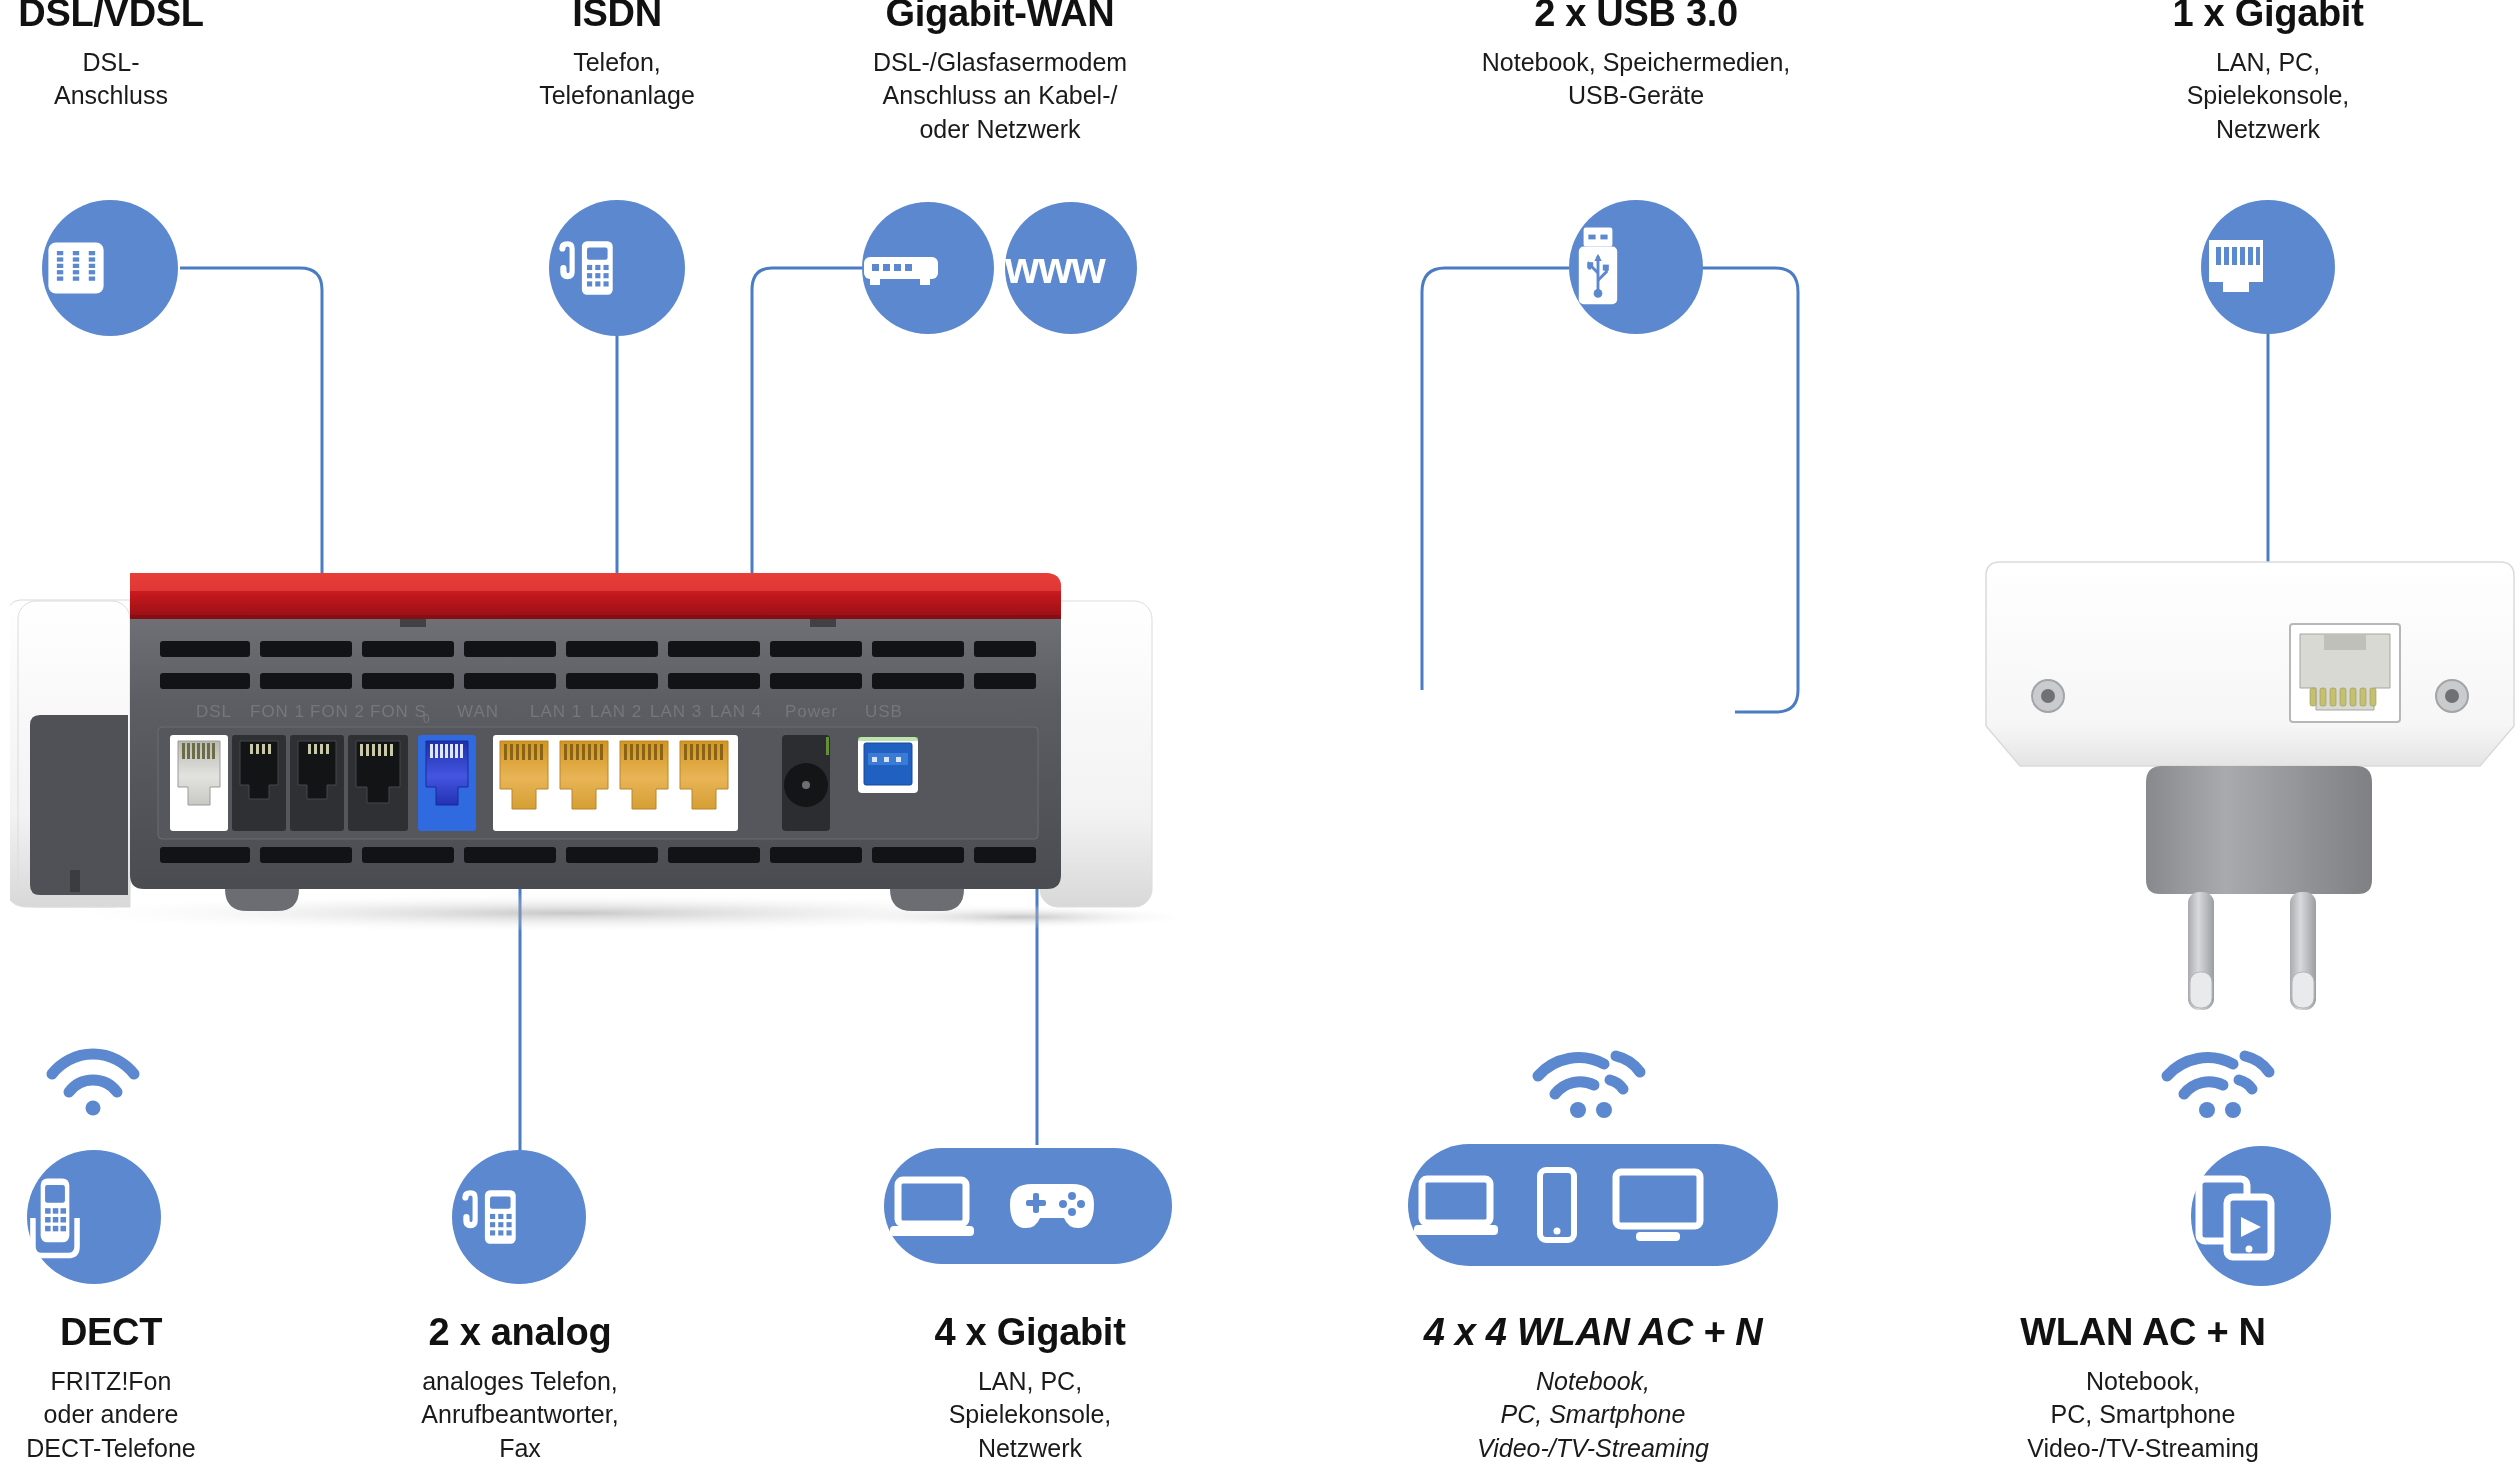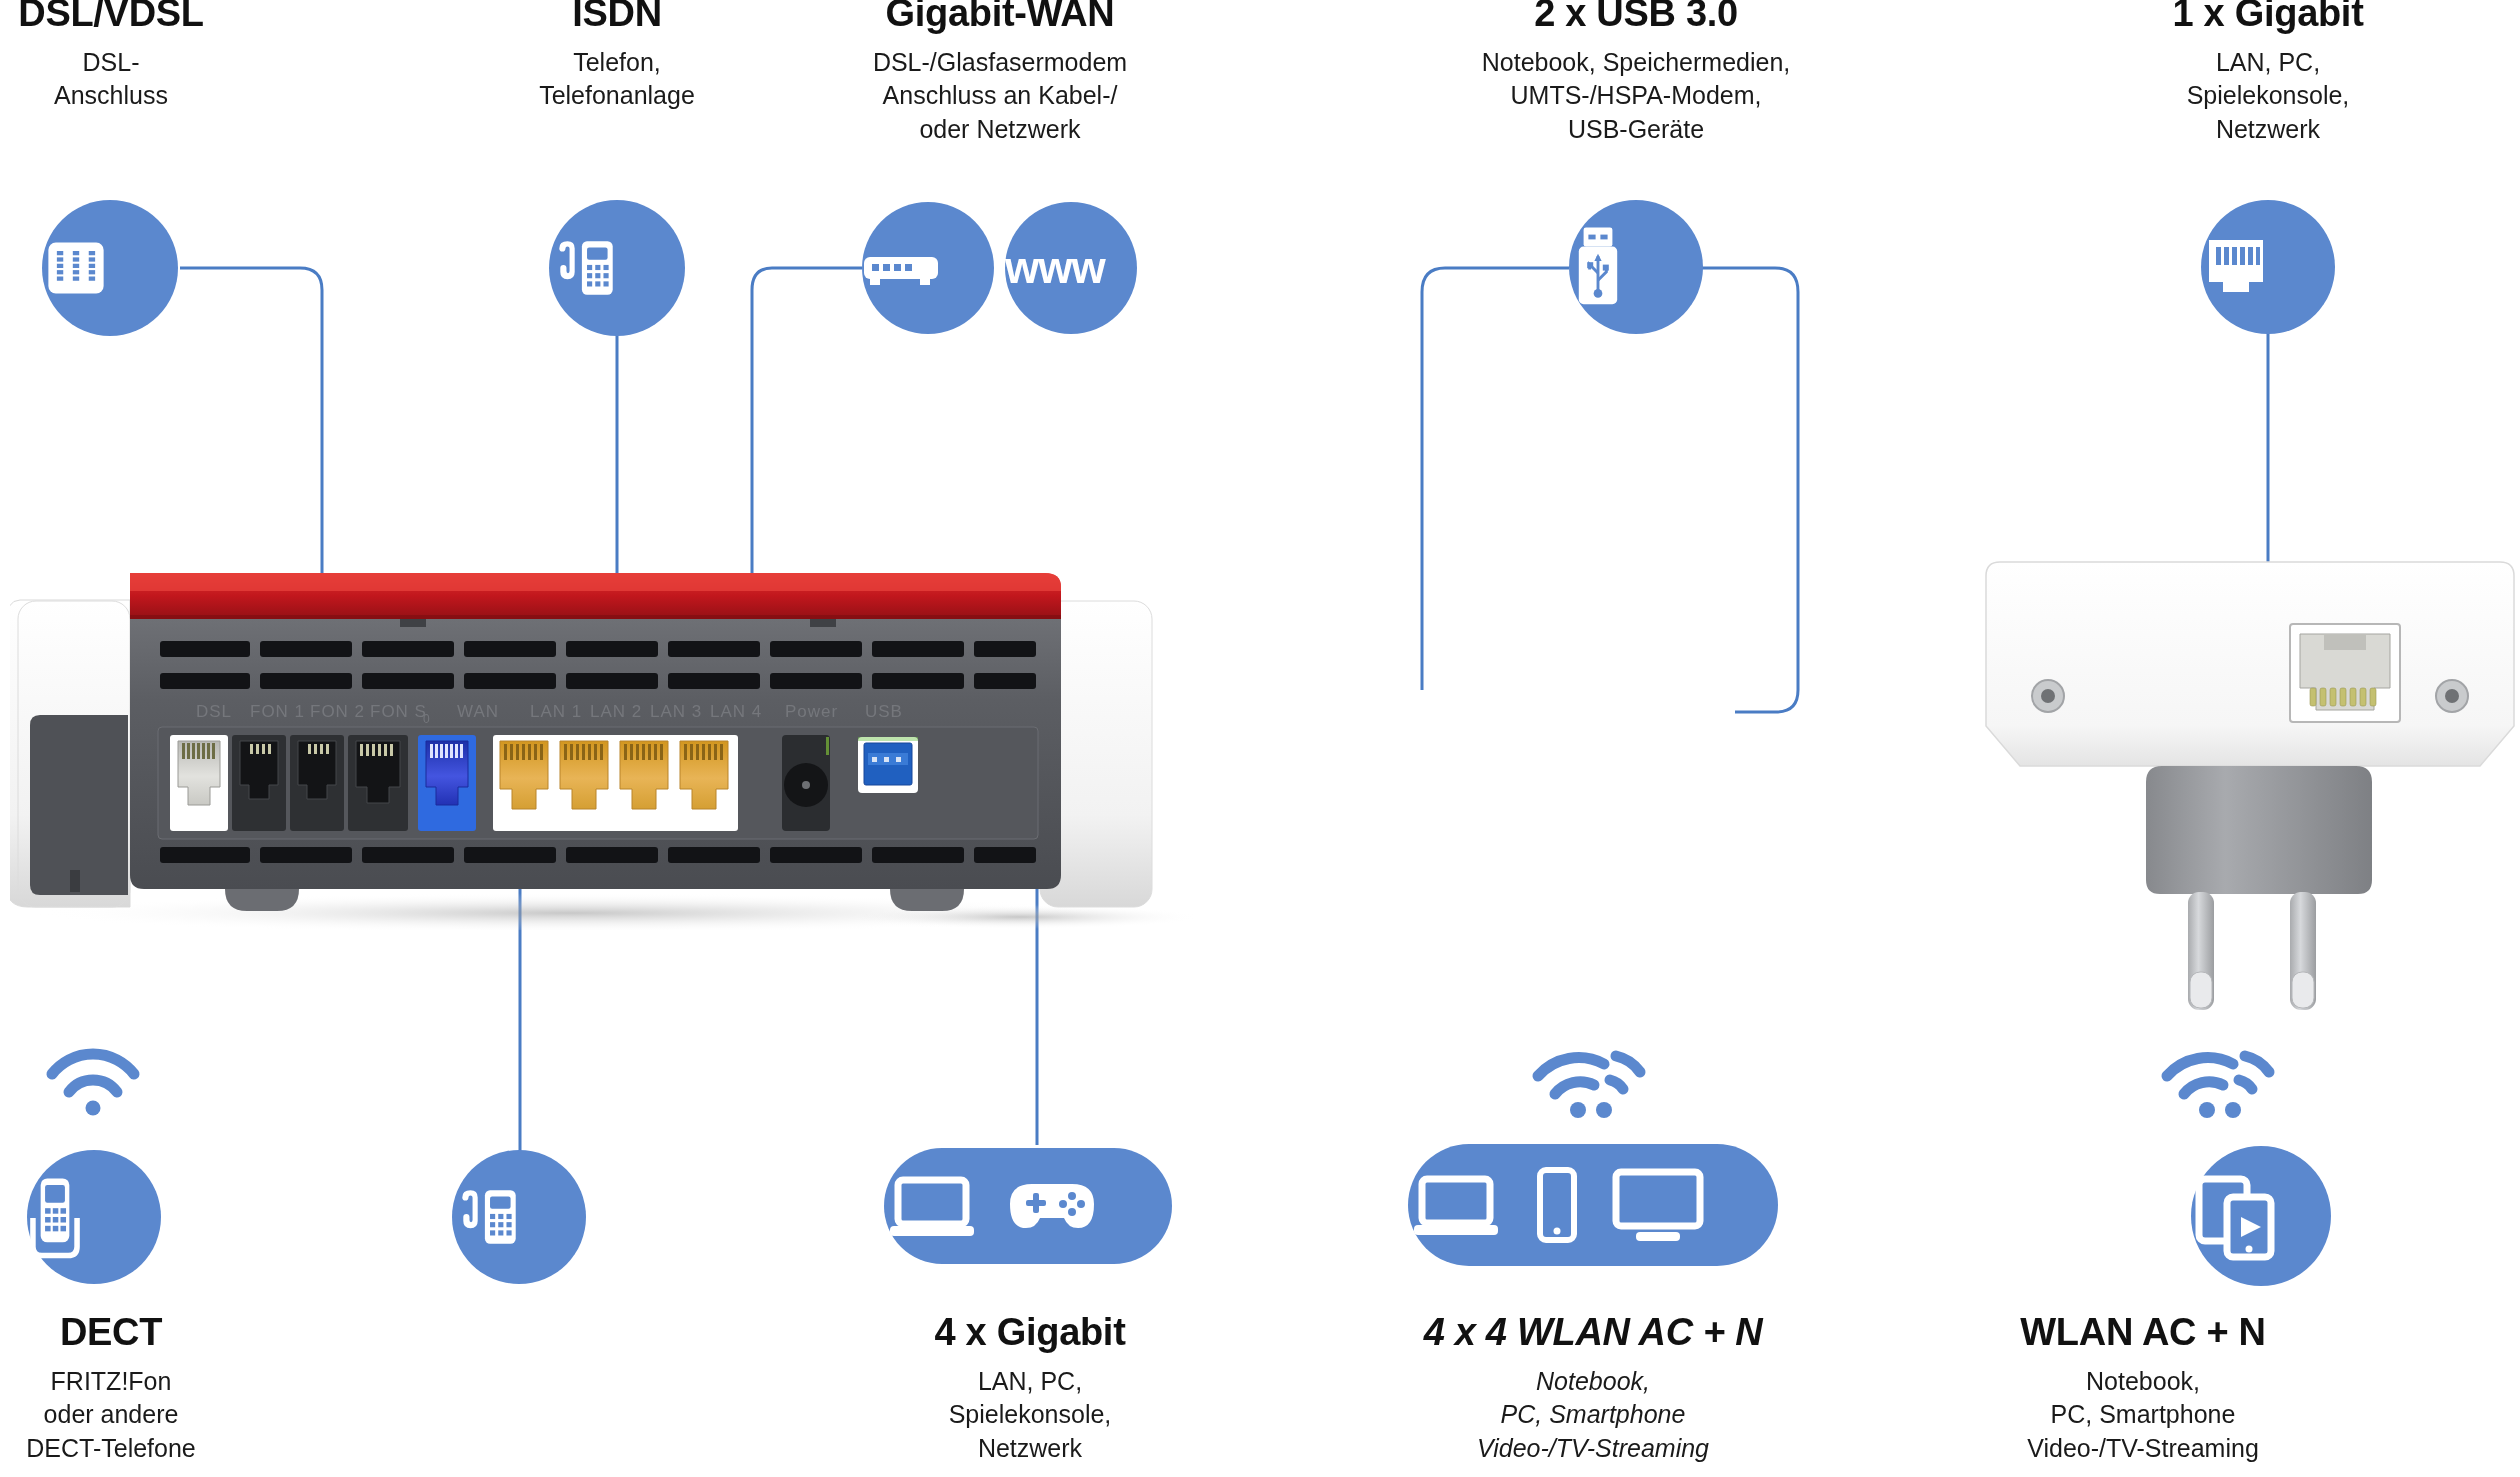--- a/index.html
+++ b/index.html
@@ -627,21 +627,20 @@
       <div>DSL-/Glasfasermodem</div>
       <div>Anschluss an Kabel-/</div>
       <div>oder Netzwerk</div>
     </div>
   </div>
 
   <div class="feat" style="left:1408px; top:-6px; width:456px;">
     <div class="title">2 x USB 3.0</div>
     <div class="desc">
       <div>Notebook, Speichermedien,</div>
-      <div>UMTS-/HSPA-Modem,</div>
       <div>USB-Geräte</div>
     </div>
   </div>
 
   <div class="feat" style="left:2058px; top:-6px; width:420px;">
     <div class="title">1 x Gigabit</div>
     <div class="desc">
       <div>LAN, PC,</div>
       <div>Spielekonsole,</div>
       <div>Netzwerk</div>
@@ -650,20 +649,28 @@
 
   <div class="feat bottom" style="left:0px; top:1313px; width:222px;">
     <div class="title">DECT</div>
     <div class="desc">
       <div>FRITZ!Fon</div>
       <div>oder andere</div>
       <div>DECT-Telefone</div>
     </div>
   </div>
 
+  <div class="feat bottom" style="left:370px; top:1313px; width:300px;">
+    <div class="title">2 x analog</div>
+    <div class="desc">
+      <div>analoges Telefon,</div>
+      <div>Anrufbeantworter,</div>
+      <div>Fax</div>
+    </div>
+  </div>
 
   <div class="feat bottom" style="left:860px; top:1313px; width:340px;text-align:center;">
     <div class="title">4 x Gigabit</div>
     <div class="desc">
       <div>LAN, PC,</div>
       <div>Spielekonsole,</div>
       <div>Netzwerk</div>
     </div>
   </div>
 

